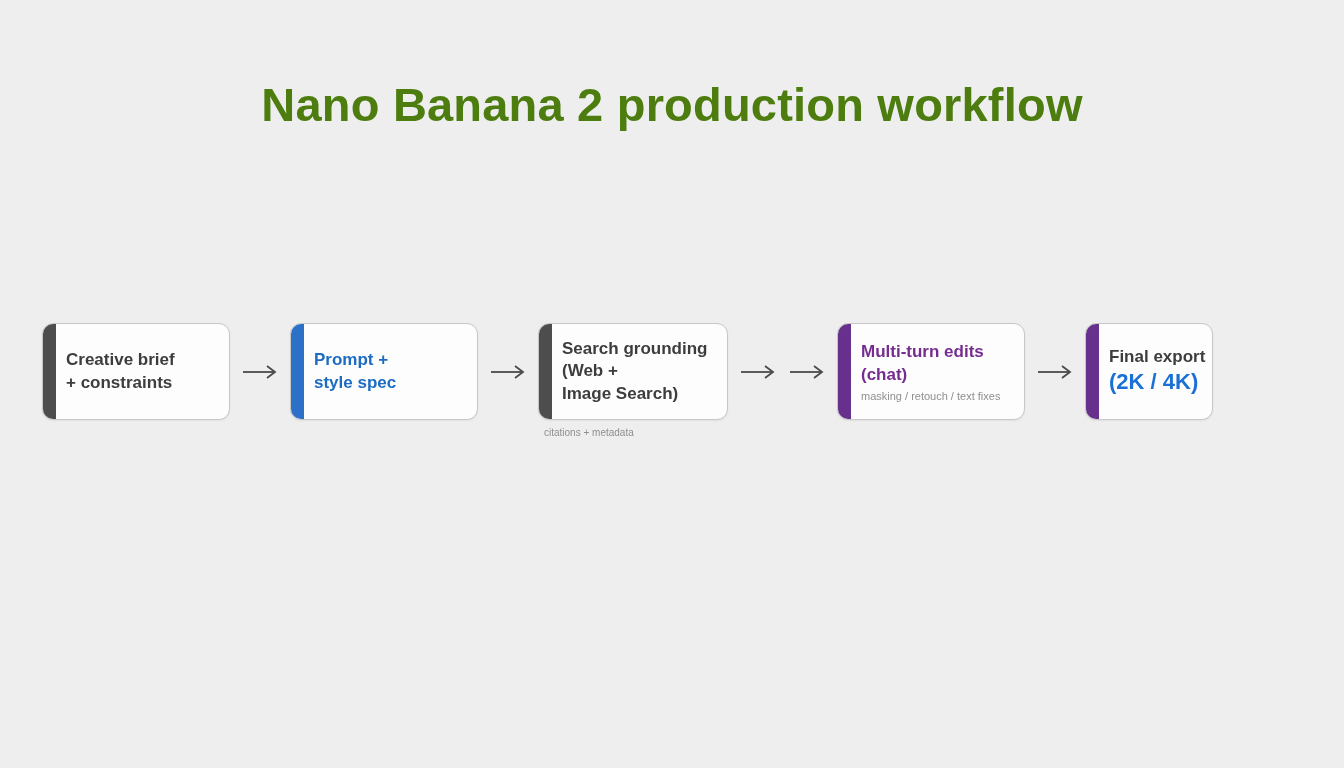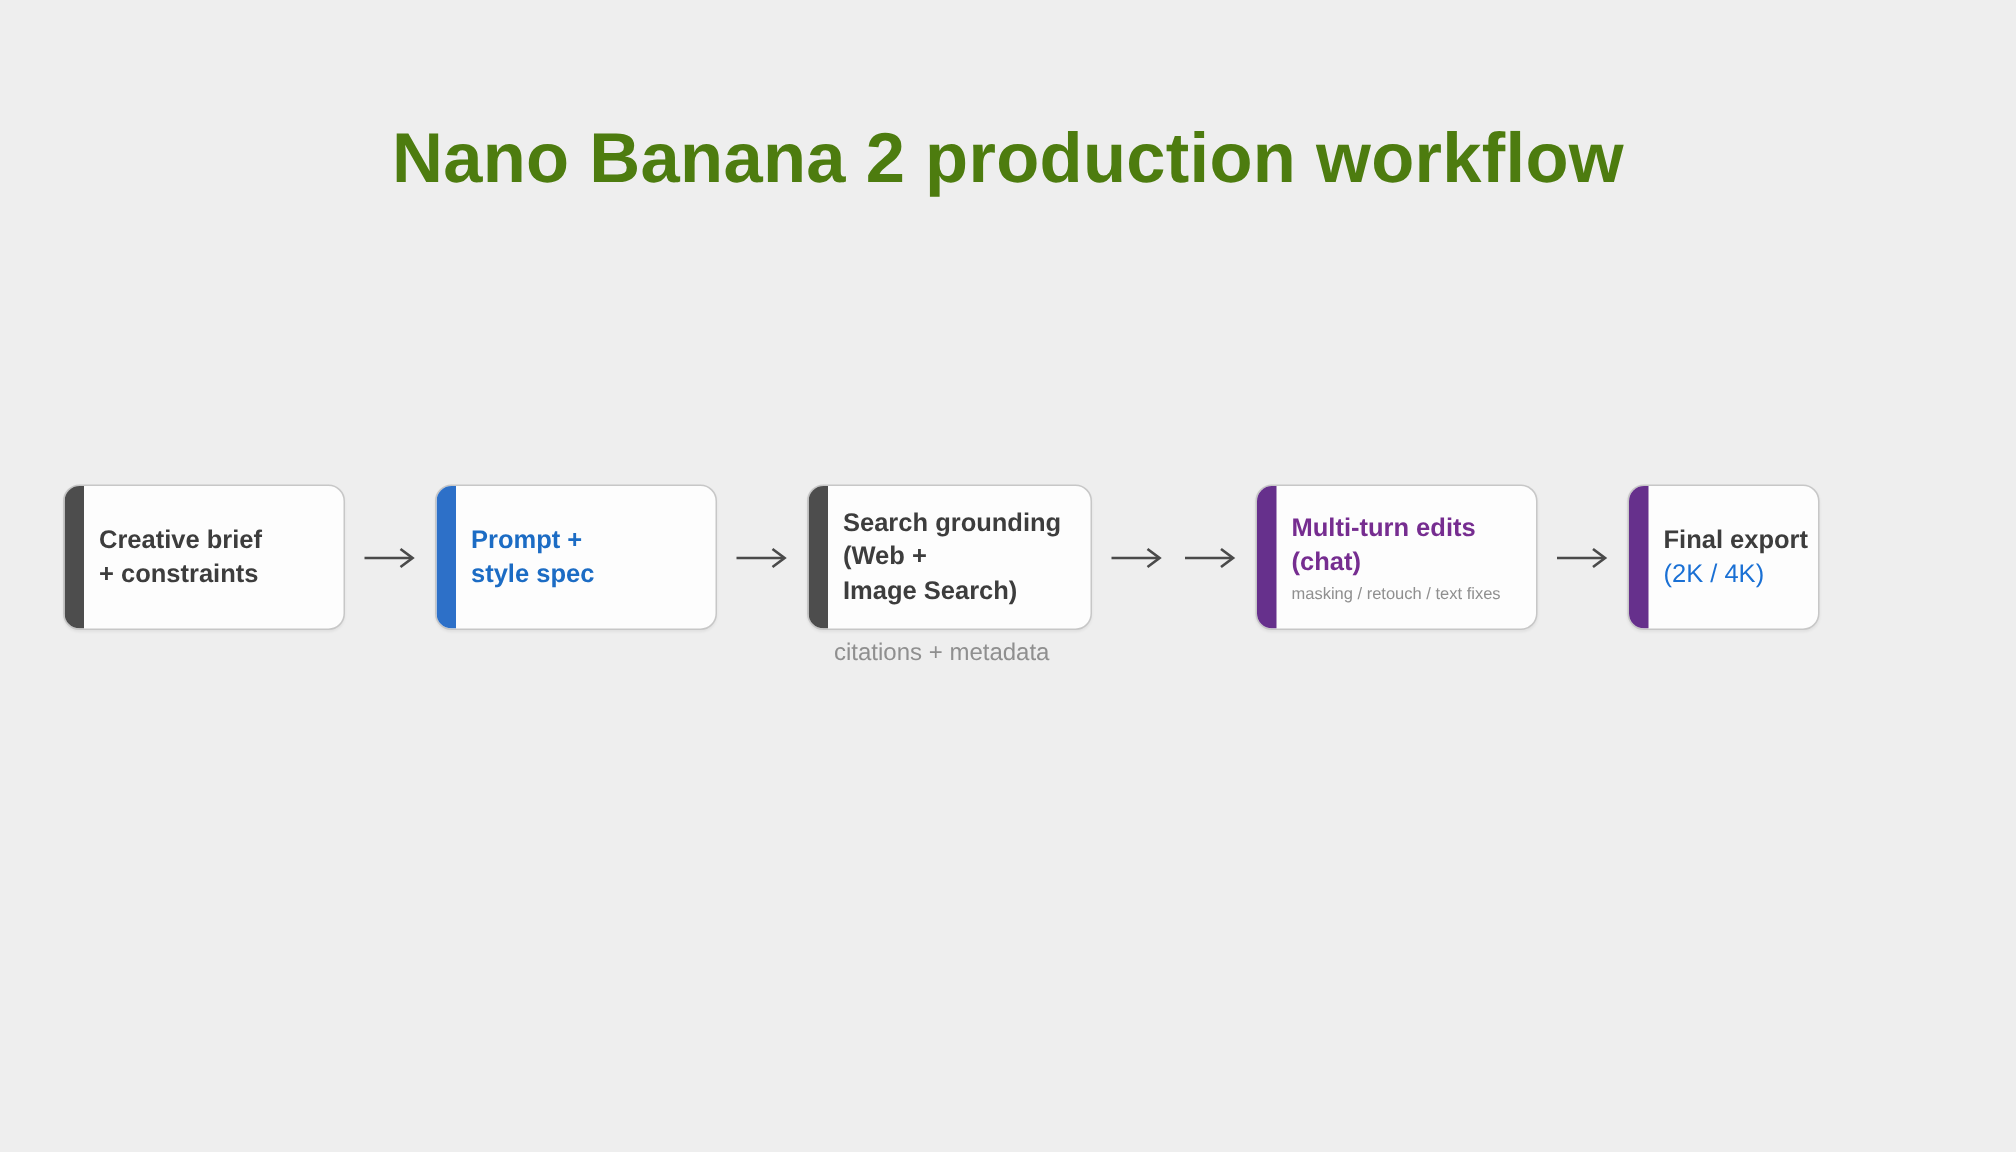--- a/index.html
+++ b/index.html
@@ -67,36 +67,36 @@
     padding-right: 4px;
   }
   .box-title {
     font-size: 17px;
     font-weight: 700;
     line-height: 1.3;
     color: #3d3d3d;
     white-space: pre-line;
   }
   .box-subtitle {
-    font-size: 17px;
-    font-weight: 400;
+    font-size: 22px;
+    font-weight: 700;
     line-height: 1.3;
     white-space: pre-line;
   }
   .box-note {
     font-size: 11px;
     color: #8f8f8f;
     margin-top: 4px;
     white-space: nowrap;
   }
   .caption {
     position: absolute;
-    left: 18px;
+    left: 6px;
     top: 104px;
-    font-size: 16px;
+    font-size: 10px;
     color: #8f8f8f;
     white-space: nowrap;
   }
   .arrow {
     width: 38px;
     height: 97px;
     flex: none;
     display: flex;
     align-items: center;
     justify-content: center;

